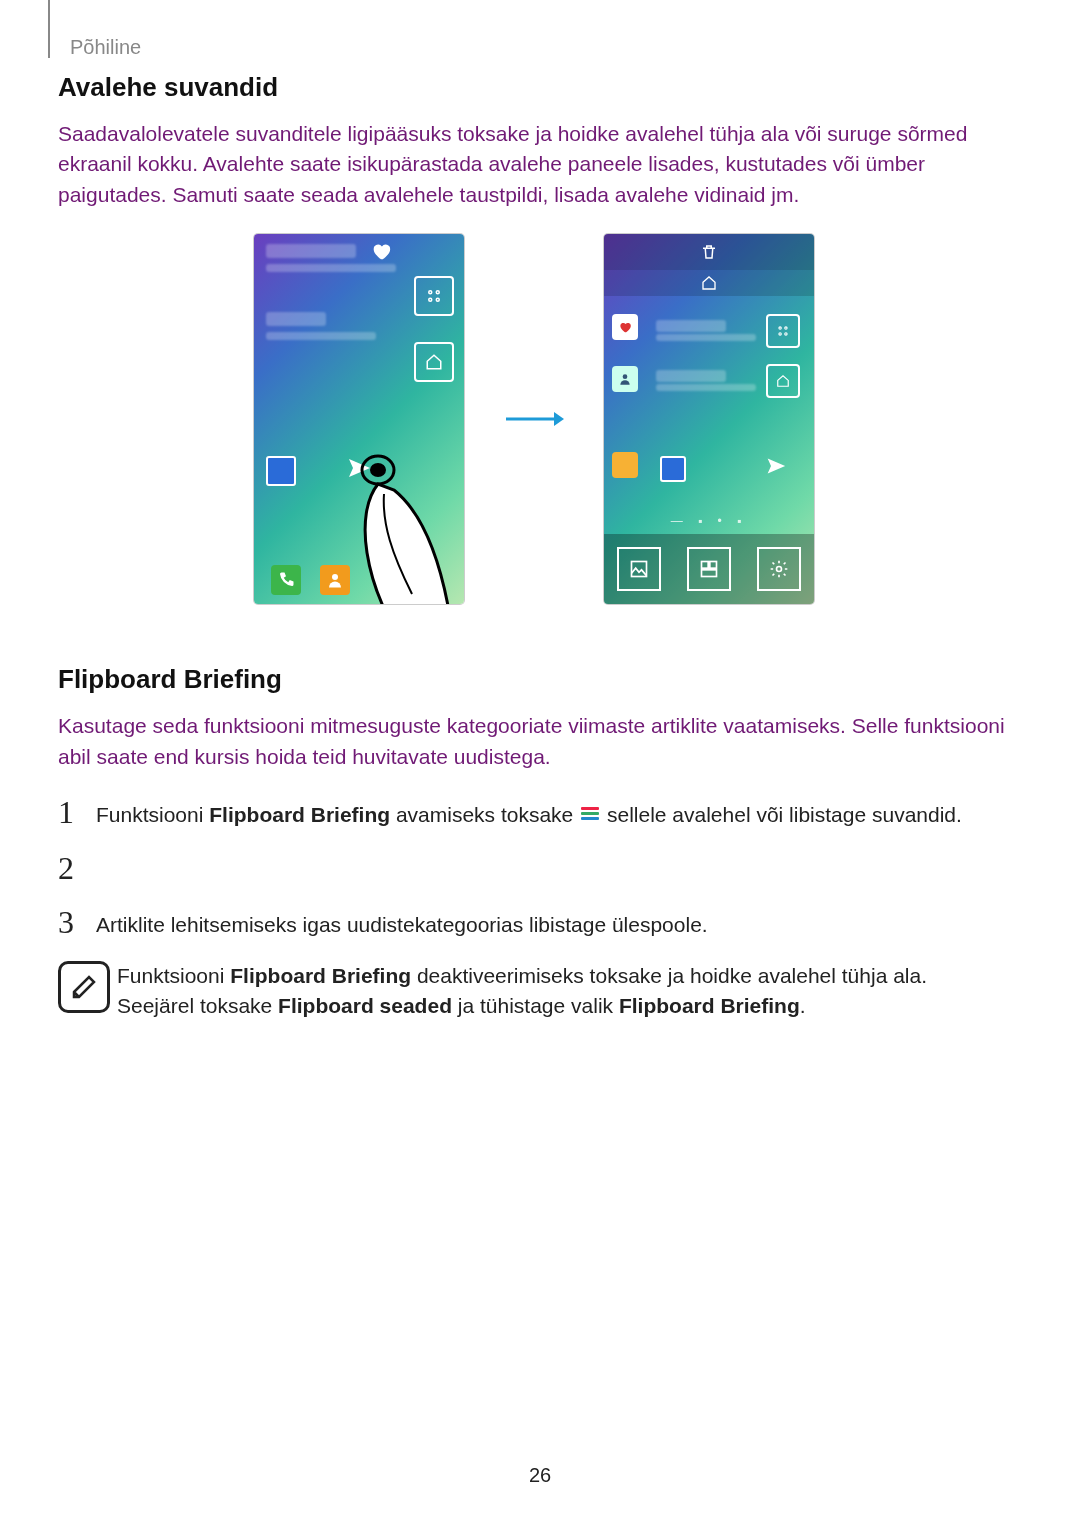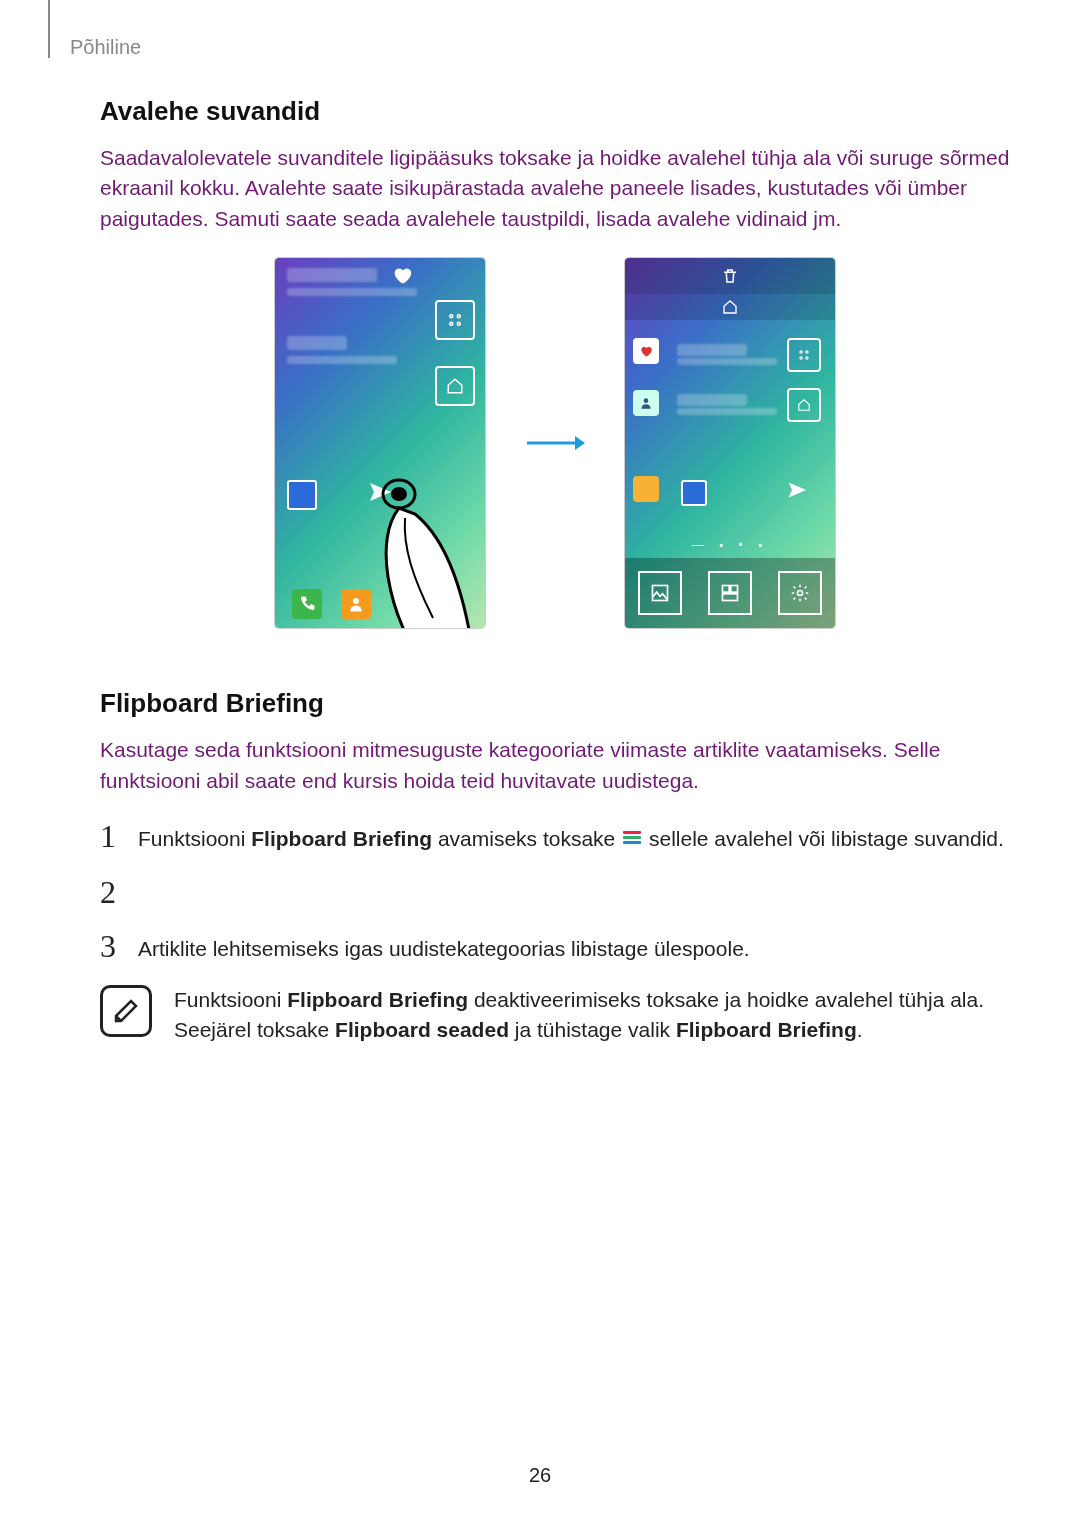--- a/index.html
+++ b/index.html
@@ -7,39 +7,39 @@
     padding: 0;
     background: #fff;
     font-family: "Segoe UI", "Helvetica Neue", Arial, sans-serif;
     color: #222;
   }
   .page {
     width: 1080px;
     height: 1527px;
     position: relative;
     box-sizing: border-box;
-    padding: 40px 70px 0 100px;
+    padding: 40px 70px 0 58px;
   }
   .header-rule {
     position: absolute;
     top: 0;
     left: 48px;
     width: 2px;
     height: 58px;
     background: #888;
   }
   .header-label {
     position: absolute;
     top: 36px;
     left: 70px;
     font-size: 20px;
     color: #888;
   }
   .content {
-    margin-top: 56px;
+    margin-top: 32px;
   }
   h3 {
     font-size: 26px;
     font-weight: 700;
     margin: 0 0 16px 0;
     color: #111;
   }
   p {
     font-size: 21px;
     line-height: 1.45;
@@ -108,21 +108,21 @@
   .section2 { margin-top: 10px; }
   .steps { list-style:none; padding:0; margin:0; counter-reset: step; }
   .steps li { display:flex; align-items:flex-start; margin-bottom:22px; font-size:21px; line-height:1.4; }
   .step-num { font-size:32px; font-weight:400; color:#222; width:38px; flex-shrink:0; font-family: Georgia, "Times New Roman", serif; line-height:1; padding-top:0px;}
   .step-body { padding-top:4px; }
   .inline-icon { display:inline-block; width:18px; height:18px; vertical-align:-3px; margin:0 2px; }
   .inline-icon span { display:block; height:3px; margin-bottom:2px; border-radius:1px;}
   .inline-icon .r1{background:#e24;} .inline-icon .r2{background:#3a6;} .inline-icon .r3{background:#28c;}
   b { font-weight:700; }
 
-  .note-row { display:flex; align-items:flex-start; gap:22px; margin-top:6px; }
+  .note-row { display:flex; align-items:flex-start; gap:7px; margin-top:6px; }
   .note-icon { width:46px; height:46px; border:3px solid #222; border-radius:10px; display:flex; align-items:center; justify-content:center; flex-shrink:0; }
   .note-icon svg { width:30px; height:30px; }
   .note-text { font-size:21px; line-height:1.45; }
 
   .page-number { position:absolute; bottom:40px; left:0; right:0; text-align:center; font-size:20px; color:#222; }
 </style>
 </head>
 <body>
 
 <div class="page">

